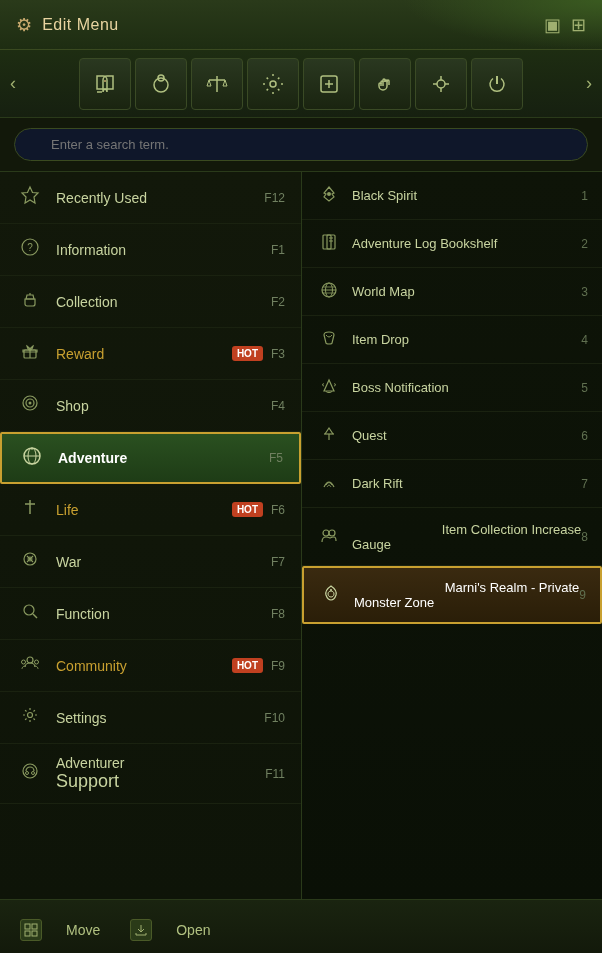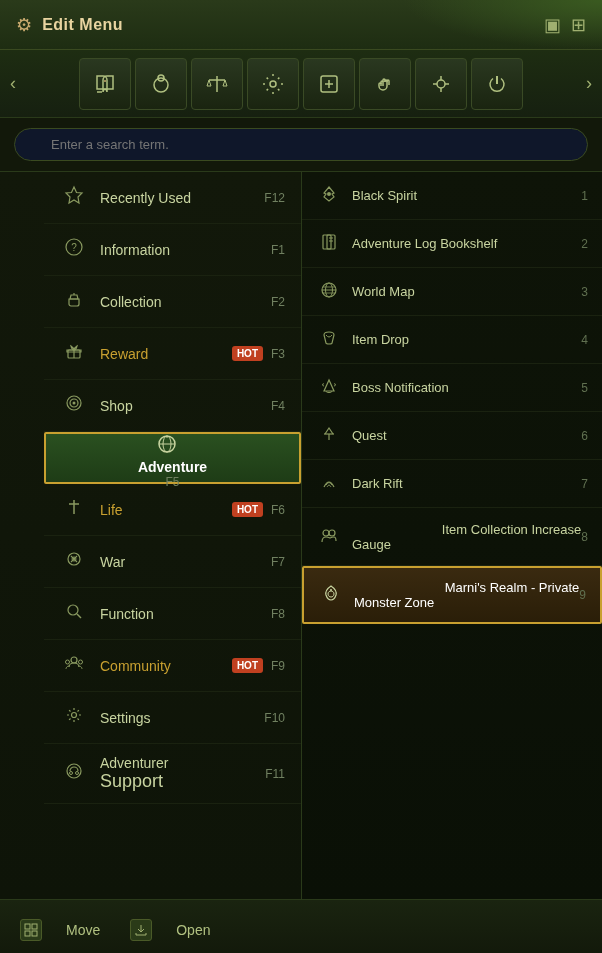--- a/index.html
+++ b/index.html
@@ -23,21 +23,21 @@
       position: relative;
     }
     .header-gear {
       color: #c8a96e;
       font-size: 18px;
       margin-right: 10px;
     }
     .header-title {
       color: #e8d4a0;
       font-size: 16px;
-      font-weight: 700;
+      font-weight: 400;
       letter-spacing: 0.5px;
     }
     .header-icons {
       position: absolute;
       right: 16px;
       display: flex;
       gap: 10px;
     }
     .header-icon-btn {
       color: #a0b070;
@@ -114,40 +114,38 @@
       display: flex;
       height: calc(953px - 50px - 68px - 48px - 60px);
     }
 
     
     .sidebar {
       width: 302px;
       background: linear-gradient(180deg, #12180a 0%, #0e1408 100%);
       border-right: 1px solid #2a3a1a;
       overflow-y: auto;
-      padding-left: 44px;
     }
     .sidebar::-webkit-scrollbar { width: 4px; }
     .sidebar::-webkit-scrollbar-track { background: #0e1408; }
     .sidebar::-webkit-scrollbar-thumb { background: #3a4a20; border-radius: 2px; }
 
     .sidebar-item {
       display: flex;
       align-items: center;
       padding: 0 16px;
       height: 52px;
       cursor: pointer;
       border-bottom: 1px solid #1a2210;
       position: relative;
     }
     .sidebar-item.active {
       background: linear-gradient(180deg, #2a5020 0%, #1e3c16 100%);
       border: 2px solid #c8a030;
       border-radius: 2px;
-      flex-direction: column;
     }
     .sidebar-item.active .item-label { color: #ffffff; font-weight: 700; }
     .sidebar-item .item-icon {
       width: 28px;
       color: #8a9a60;
       font-size: 18px;
       margin-right: 12px;
       text-align: center;
     }
     .sidebar-item .item-label {

